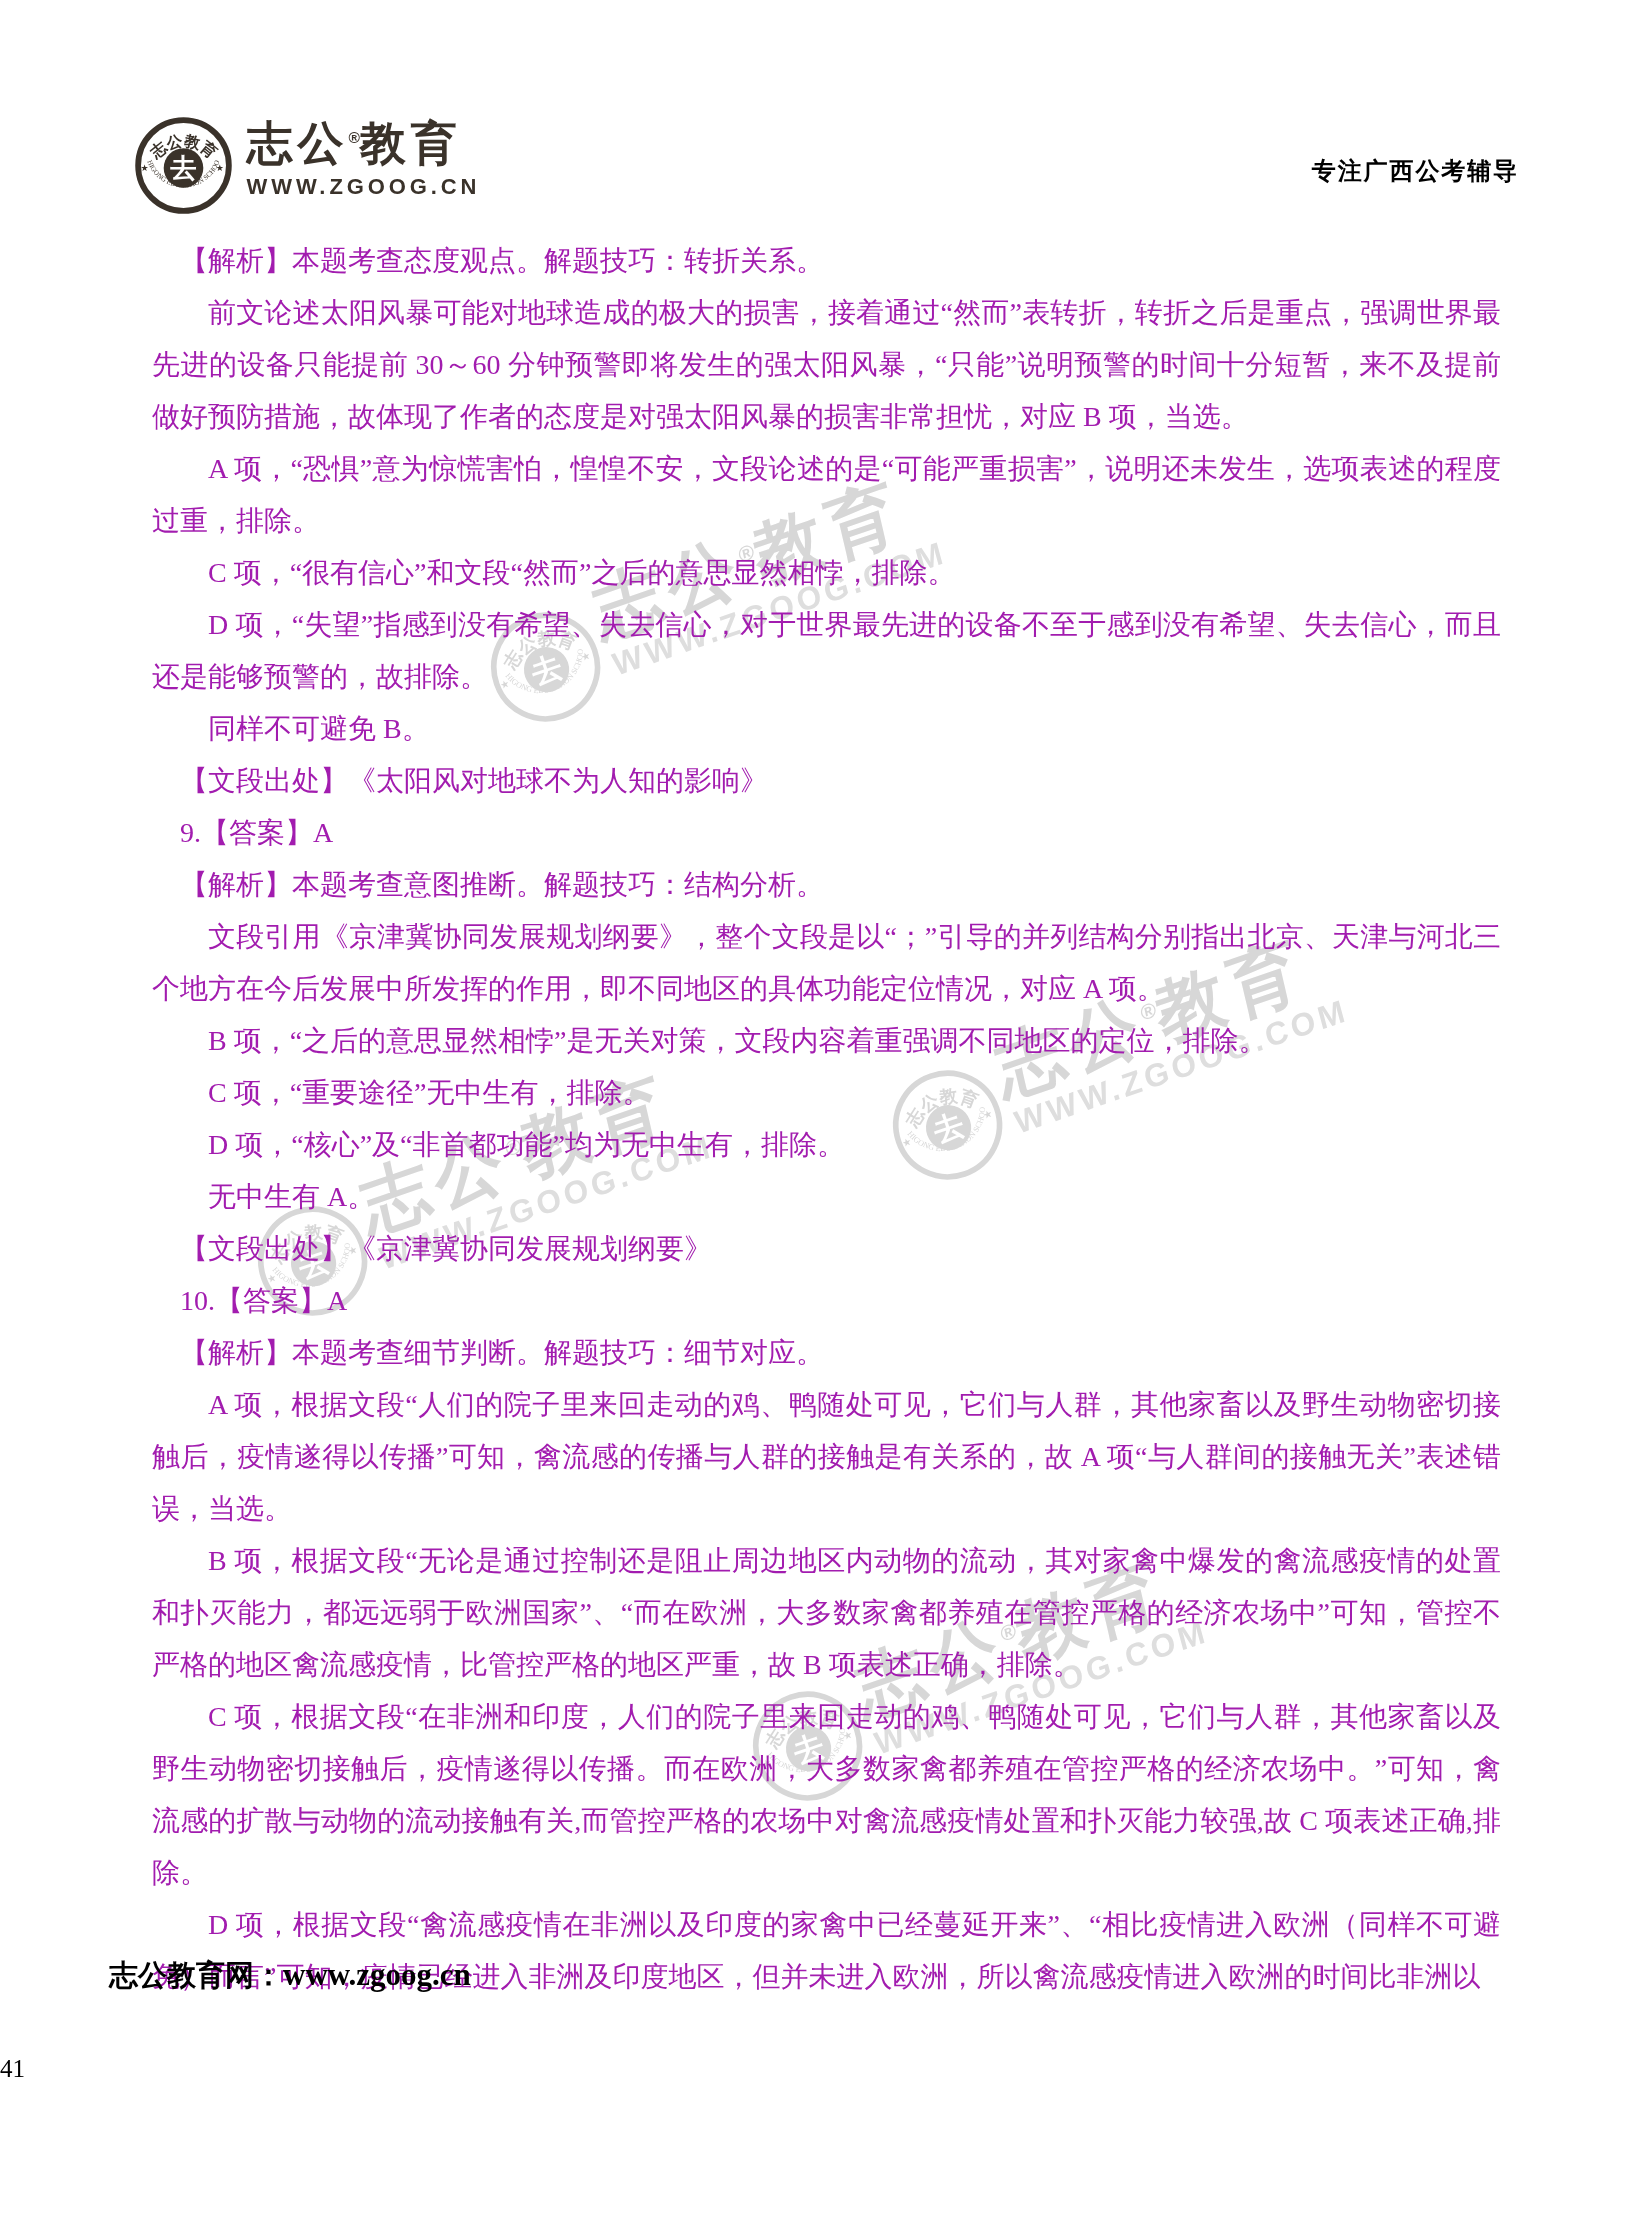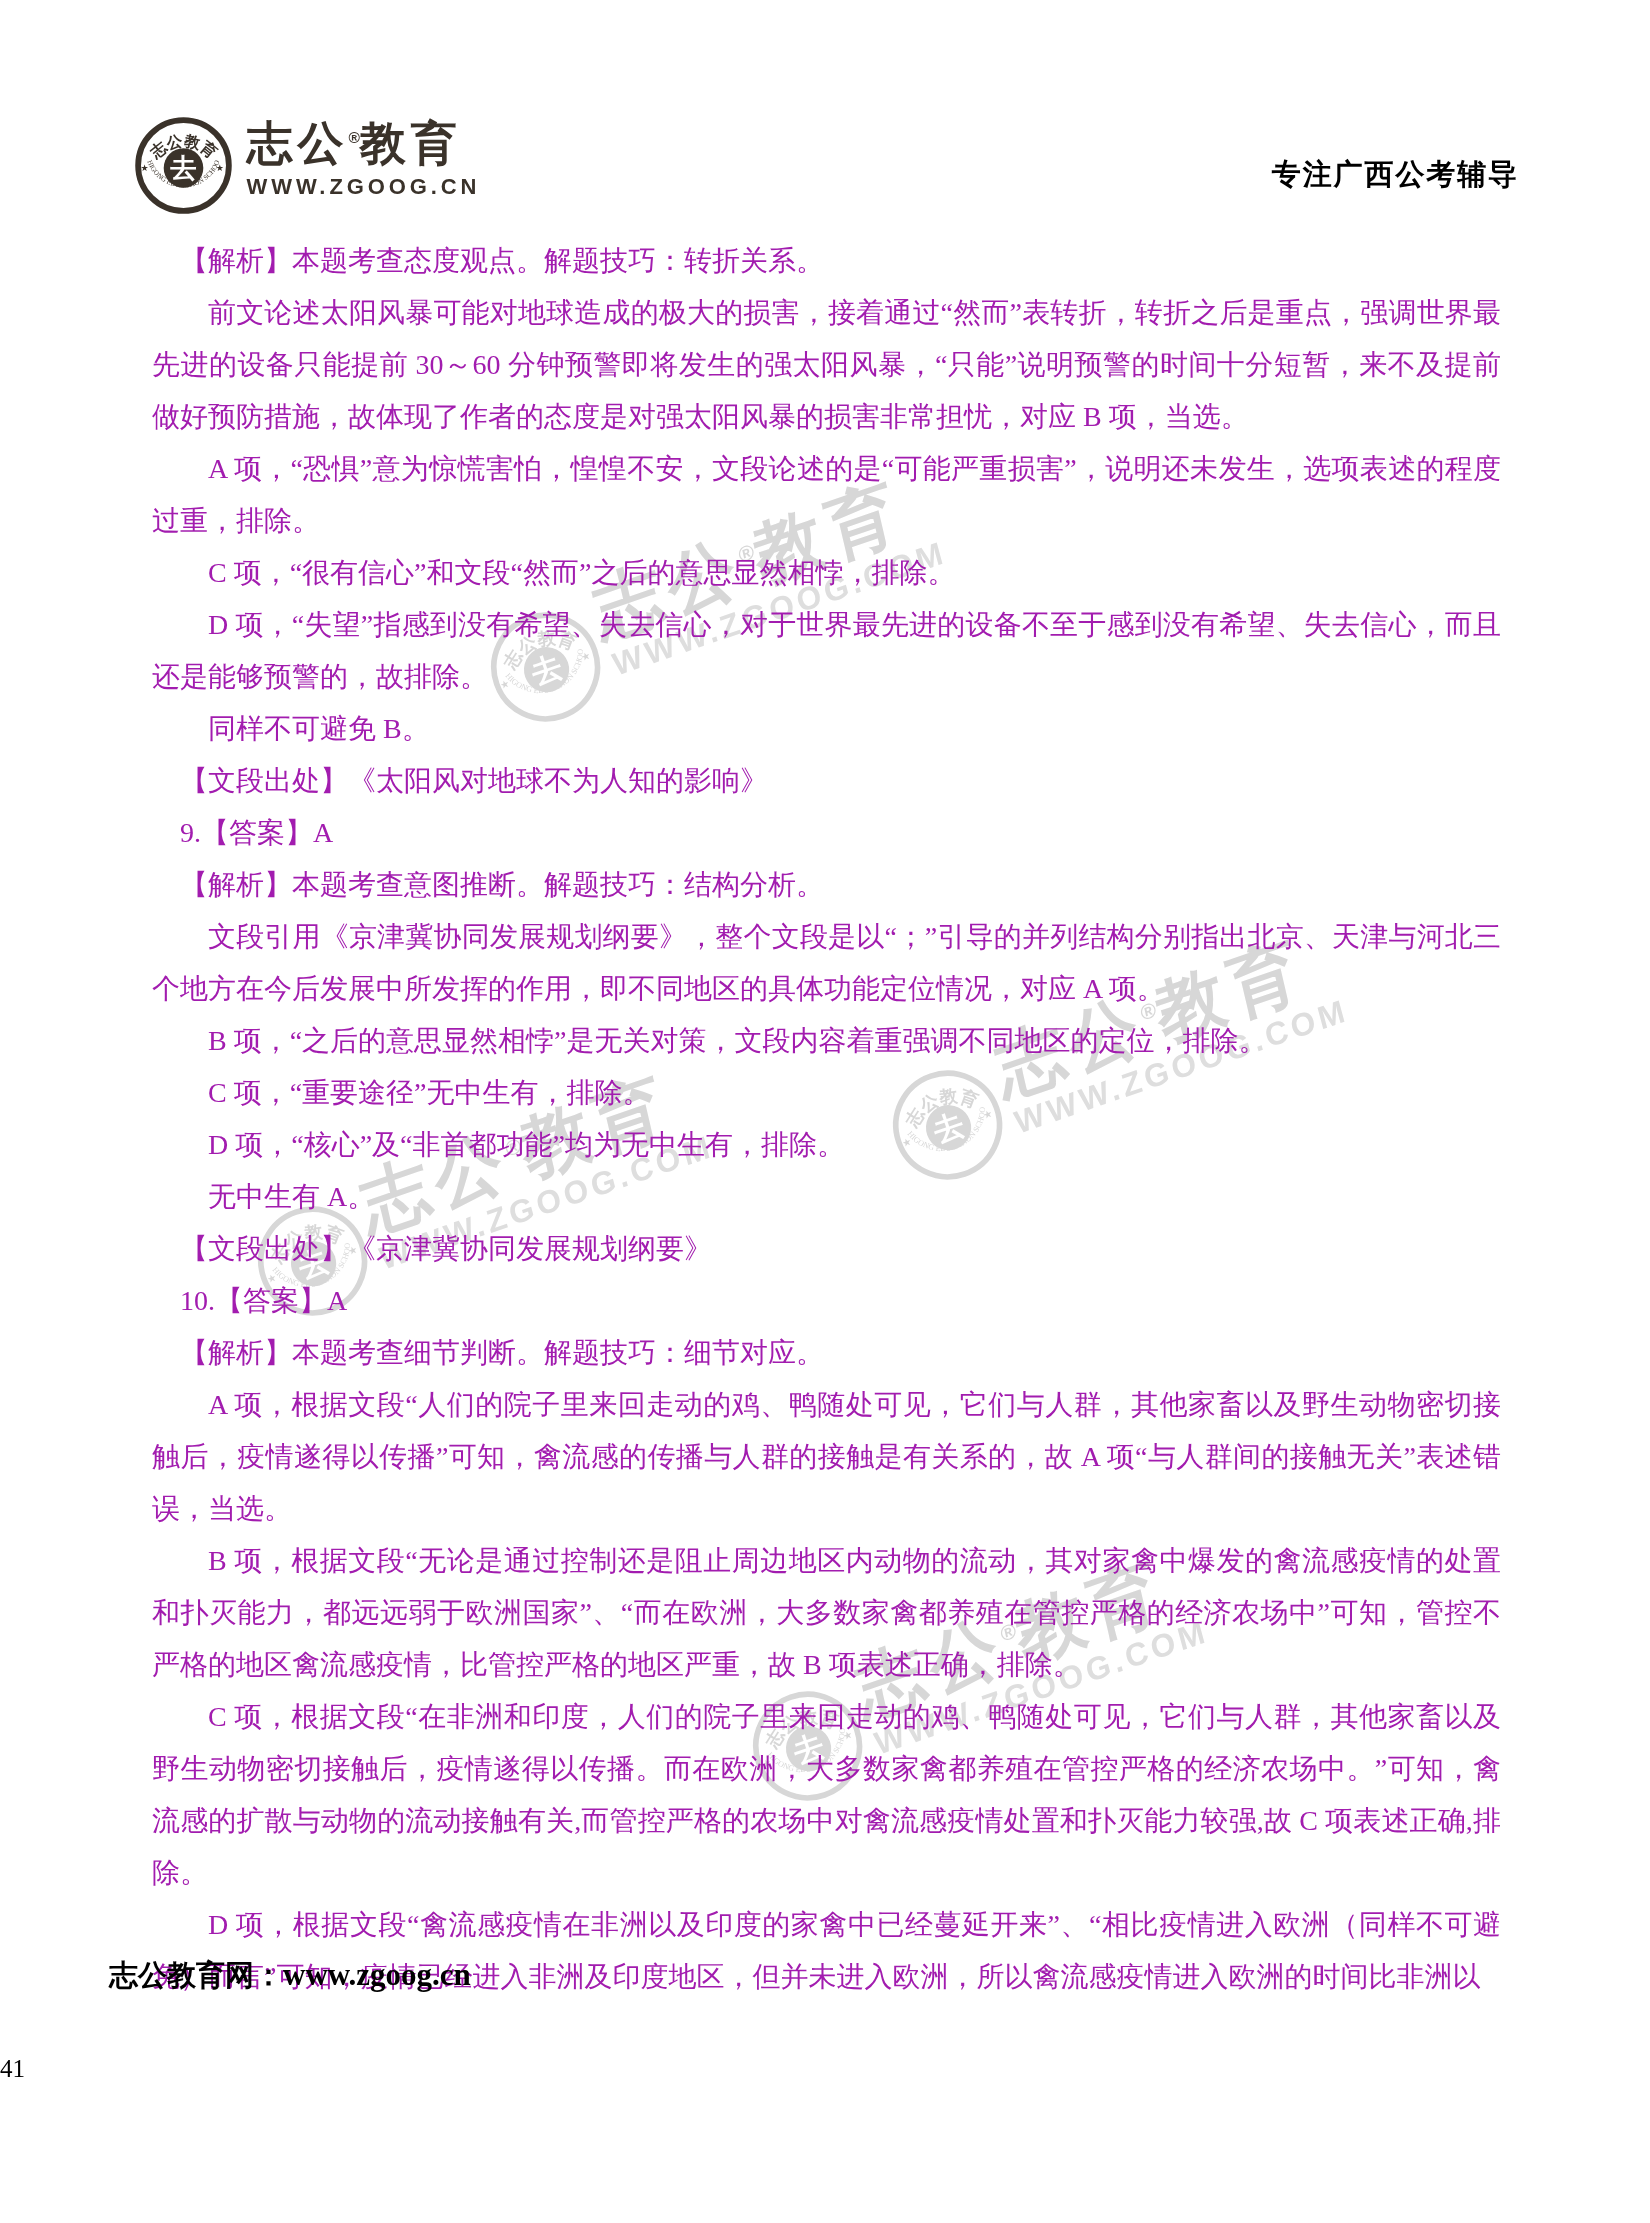--- a/index.html
+++ b/index.html
@@ -25,21 +25,21 @@
     font-weight:bold;font-size:46px;line-height:1.0;
     letter-spacing:4.9px;white-space:nowrap;
   }
   .brand-line sup{font-size:15.5px;vertical-align:super;letter-spacing:0;}
   .brand-url{
     font-family:"Liberation Sans","DejaVu Sans",sans-serif;
     font-weight:bold;font-size:22px;letter-spacing:3.9px;margin-top:7.8px;
   }
   .tagline{
     position:absolute;top:155px;right:132px;
-    font-size:29px;font-weight:bold;color:#000;z-index:2;
+    font-size:24px;font-weight:bold;color:#000;z-index:2;
     letter-spacing:1.9px;white-space:nowrap;
   }
 
   
   .doc{
     position:absolute;left:152px;top:235px;width:1349px;z-index:1;
   }
   .doc p{
     margin:0;font-size:28px;line-height:52px;
     text-align:justify;text-justify:inter-ideograph;

